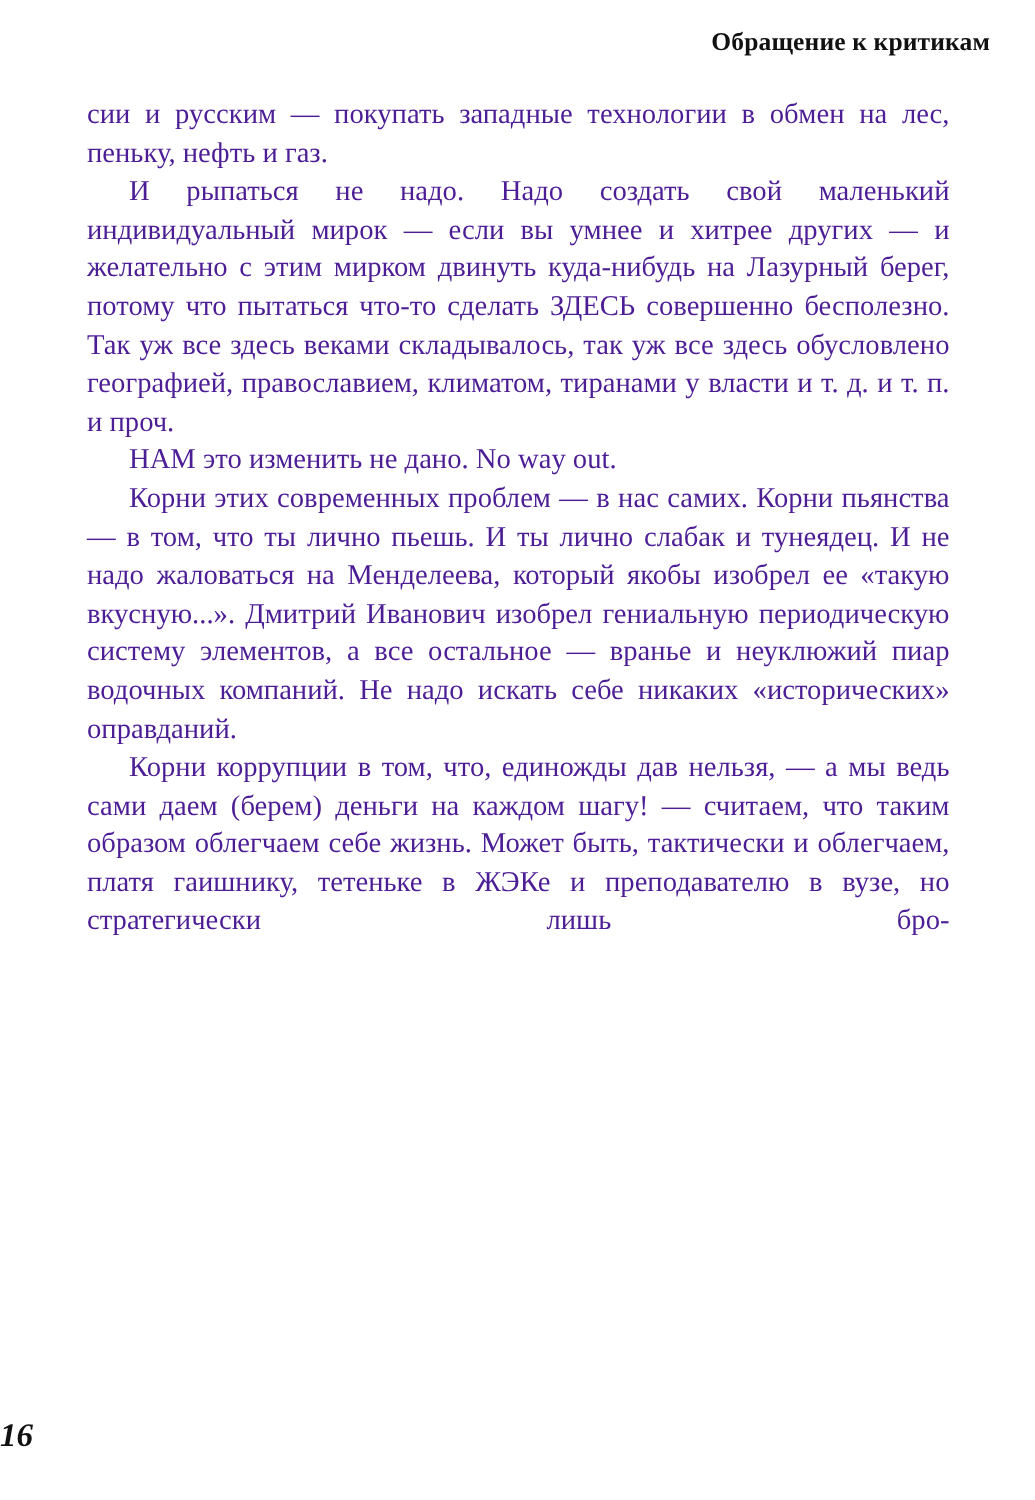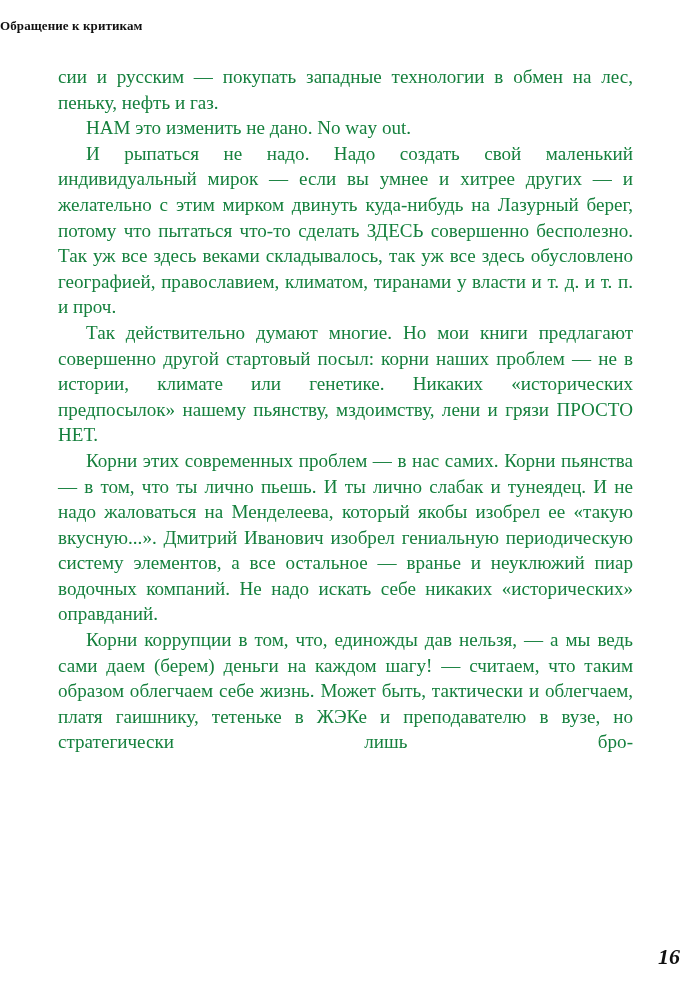--- a/index.html
+++ b/index.html
@@ -19,72 +19,71 @@
     position: relative;
     width: 690px;
     height: 1000px;
     background: #ffffff;
   }
   .running-head {
     position: absolute;
     top: 18px;
     left: 0;
     width: 660px;
-    text-align: left;
-    font-size: 13px;
+    text-align: right;
+    font-size: 17px;
     font-weight: 700;
     letter-spacing: 0.1px;
     color: #111111;
   }
   .textblock {
     position: absolute;
     top: 64px;
     left: 58px;
     width: 575px;
     font-size: 19.1px;
     line-height: 25.6px;
     text-align: justify;
     text-justify: inter-word;
     hyphens: none;
-    color: #15803d;
+    color: #4c1d95;
   }
   .textblock p {
     margin: 0;
     text-indent: 28px;
     text-align: justify;
   }
   .textblock p.cont {
     text-indent: 0;
   }
   .textblock p:last-child {
     text-align-last: justify;
   }
   .folio {
     position: absolute;
     top: 944px;
     left: 0;
     width: 680px;
-    text-align: right;
+    text-align: left;
     font-size: 22px;
     font-style: italic;
     font-weight: 700;
     color: #111111;
   }
 </style>
 </head>
 <body>
 
 <div class="page">
 
   <div class="running-head">Обращение к критикам</div>
 
   <div class="textblock">
     <p class="cont">сии и русским — покупать западные технологии в обмен на лес, пеньку, нефть и газ.</p>
+    <p>И рыпаться не надо. Надо создать свой маленький индивидуальный мирок — если вы умнее и хитрее других — и желательно с этим мирком двинуть куда-нибудь на Лазурный берег, потому что пытаться что-то сделать ЗДЕСЬ совершенно бесполезно. Так уж все здесь веками складывалось, так уж все здесь обусловлено географией, православием, климатом, тиранами у власти и т. д. и т. п. и проч.</p>
     <p>НАМ это изменить не дано. No way out.</p>
-    <p>И рыпаться не надо. Надо создать свой маленький индивидуальный мирок — если вы умнее и хитрее других — и желательно с этим мирком двинуть куда-нибудь на Лазурный берег, потому что пытаться что-то сделать ЗДЕСЬ совершенно бесполезно. Так уж все здесь веками складывалось, так уж все здесь обусловлено географией, православием, климатом, тиранами у власти и т. д. и т. п. и проч.</p>
-    <p>Так действительно думают многие. Но мои книги предлагают совершенно другой стартовый посыл: корни наших проблем — не в истории, климате или генетике. Никаких «исторических предпосылок» нашему пьянству, мздоимству, лени и грязи ПРОСТО НЕТ.</p>
     <p>Корни этих современных проблем — в нас самих. Корни пьянства — в том, что ты лично пьешь. И ты лично слабак и тунеядец. И не надо жаловаться на Менделеева, который якобы изобрел ее «такую вкусную...». Дмитрий Иванович изобрел гениальную периодическую систему элементов, а все остальное — вранье и неуклюжий пиар водочных компаний. Не надо искать себе никаких «исторических» оправданий.</p>
     <p>Корни коррупции в том, что, единожды дав нельзя, — а мы ведь сами даем (берем) деньги на каждом шагу! — считаем, что таким образом облегчаем себе жизнь. Может быть, тактически и облегчаем, платя гаишнику, тетеньке в ЖЭКе и преподавателю в вузе, но стратегически лишь бро-</p>
   </div>
 
   <div class="folio">16</div>
 
 </div>
 
 </body></html>

